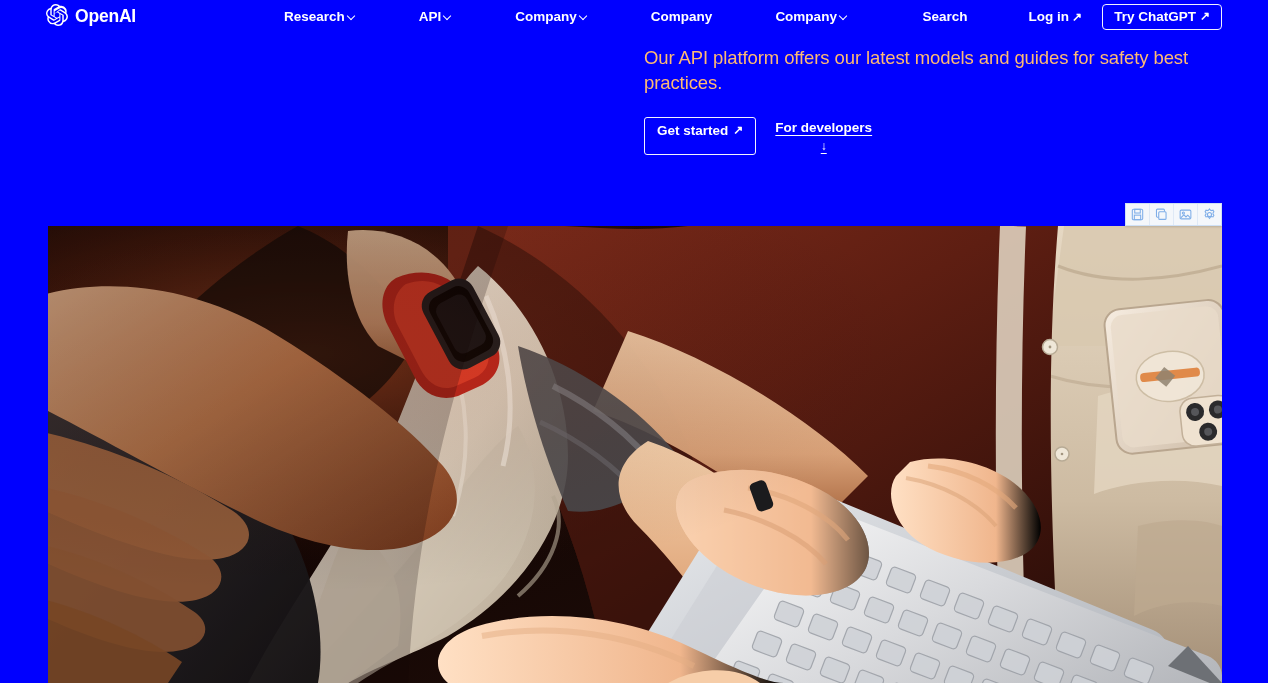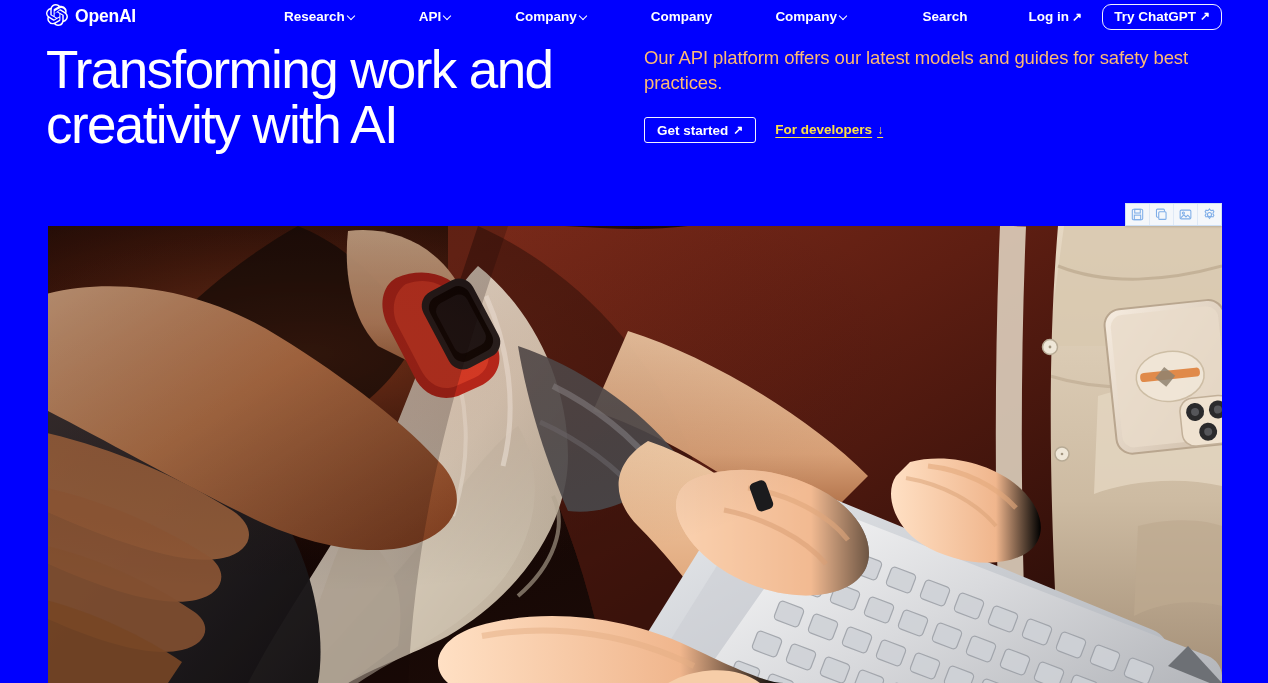--- a/index.html
+++ b/index.html
@@ -93,21 +93,21 @@
     font-size: 12px;
     line-height: 1;
     transform: translateY(0px);
   }
 
   .btn-outline {
     display: inline-flex;
     align-items: center;
     gap: 4px;
     border: 1px solid rgba(255,255,255,0.95);
-    border-radius: 9px;
+    border-radius: 4px;
     padding: 4px 11px 5px;
     font-size: 13.5px;
     font-weight: 700;
     color: #ffffff;
     background: transparent;
     text-decoration: none;
     cursor: pointer;
     white-space: nowrap;
     font-family: "Liberation Sans", sans-serif;
     line-height: 1.15;
@@ -153,43 +153,44 @@
     display: flex;
     align-items: center;
     gap: 19px;
   }
   .btn-hero {
     display: inline-flex;
     align-items: center;
     gap: 5px;
     border: 1px solid rgba(255,255,255,0.95);
     border-radius: 3px;
-    padding: 5px 12px 4px;
+    padding: 5px 12px 16px;
     font-size: 13.5px;
     font-weight: 700;
     color: #ffffff;
     text-decoration: none;
     background: transparent;
     cursor: pointer;
     white-space: nowrap;
     font-family: "Liberation Sans", sans-serif;
     line-height: 1.15;
   }
   .link-underline {
     display: inline-flex;
     align-items: center;
     gap: 5px;
     font-size: 13.5px;
     font-weight: 700;
-    color: #fde047;
+    color: #ffffff;
     text-decoration: underline;
     text-underline-offset: 2.5px;
     cursor: pointer;
     white-space: nowrap;
     line-height: 1.15;
+    flex-direction: column;
   }
 
   
   .hero-media {
     position: absolute;
     left: 48px;
     top: 226px;
     width: 1174px;
     height: 457px;
     overflow: hidden;
@@ -268,21 +269,20 @@
       <span class="arrow-ne">↗</span>
     </a>
     <a class="btn-outline" href="#">
       <span>Try ChatGPT</span>
       <span class="arrow-ne">↗</span>
     </a>
   </div>
 </header>
 
 <section class="hero">
-  <h1 class="hero-title">Transforming work and creativity with AI</h1>
 
   <div class="hero-right">
     <p class="hero-desc">Our API platform offers our latest models and guides for safety best practices.</p>
 
     <div class="hero-actions">
       <a class="btn-hero" href="#">
         <span>Get started</span>
         <span class="arrow-ne">↗</span>
       </a>
       <a class="link-underline" href="#">

